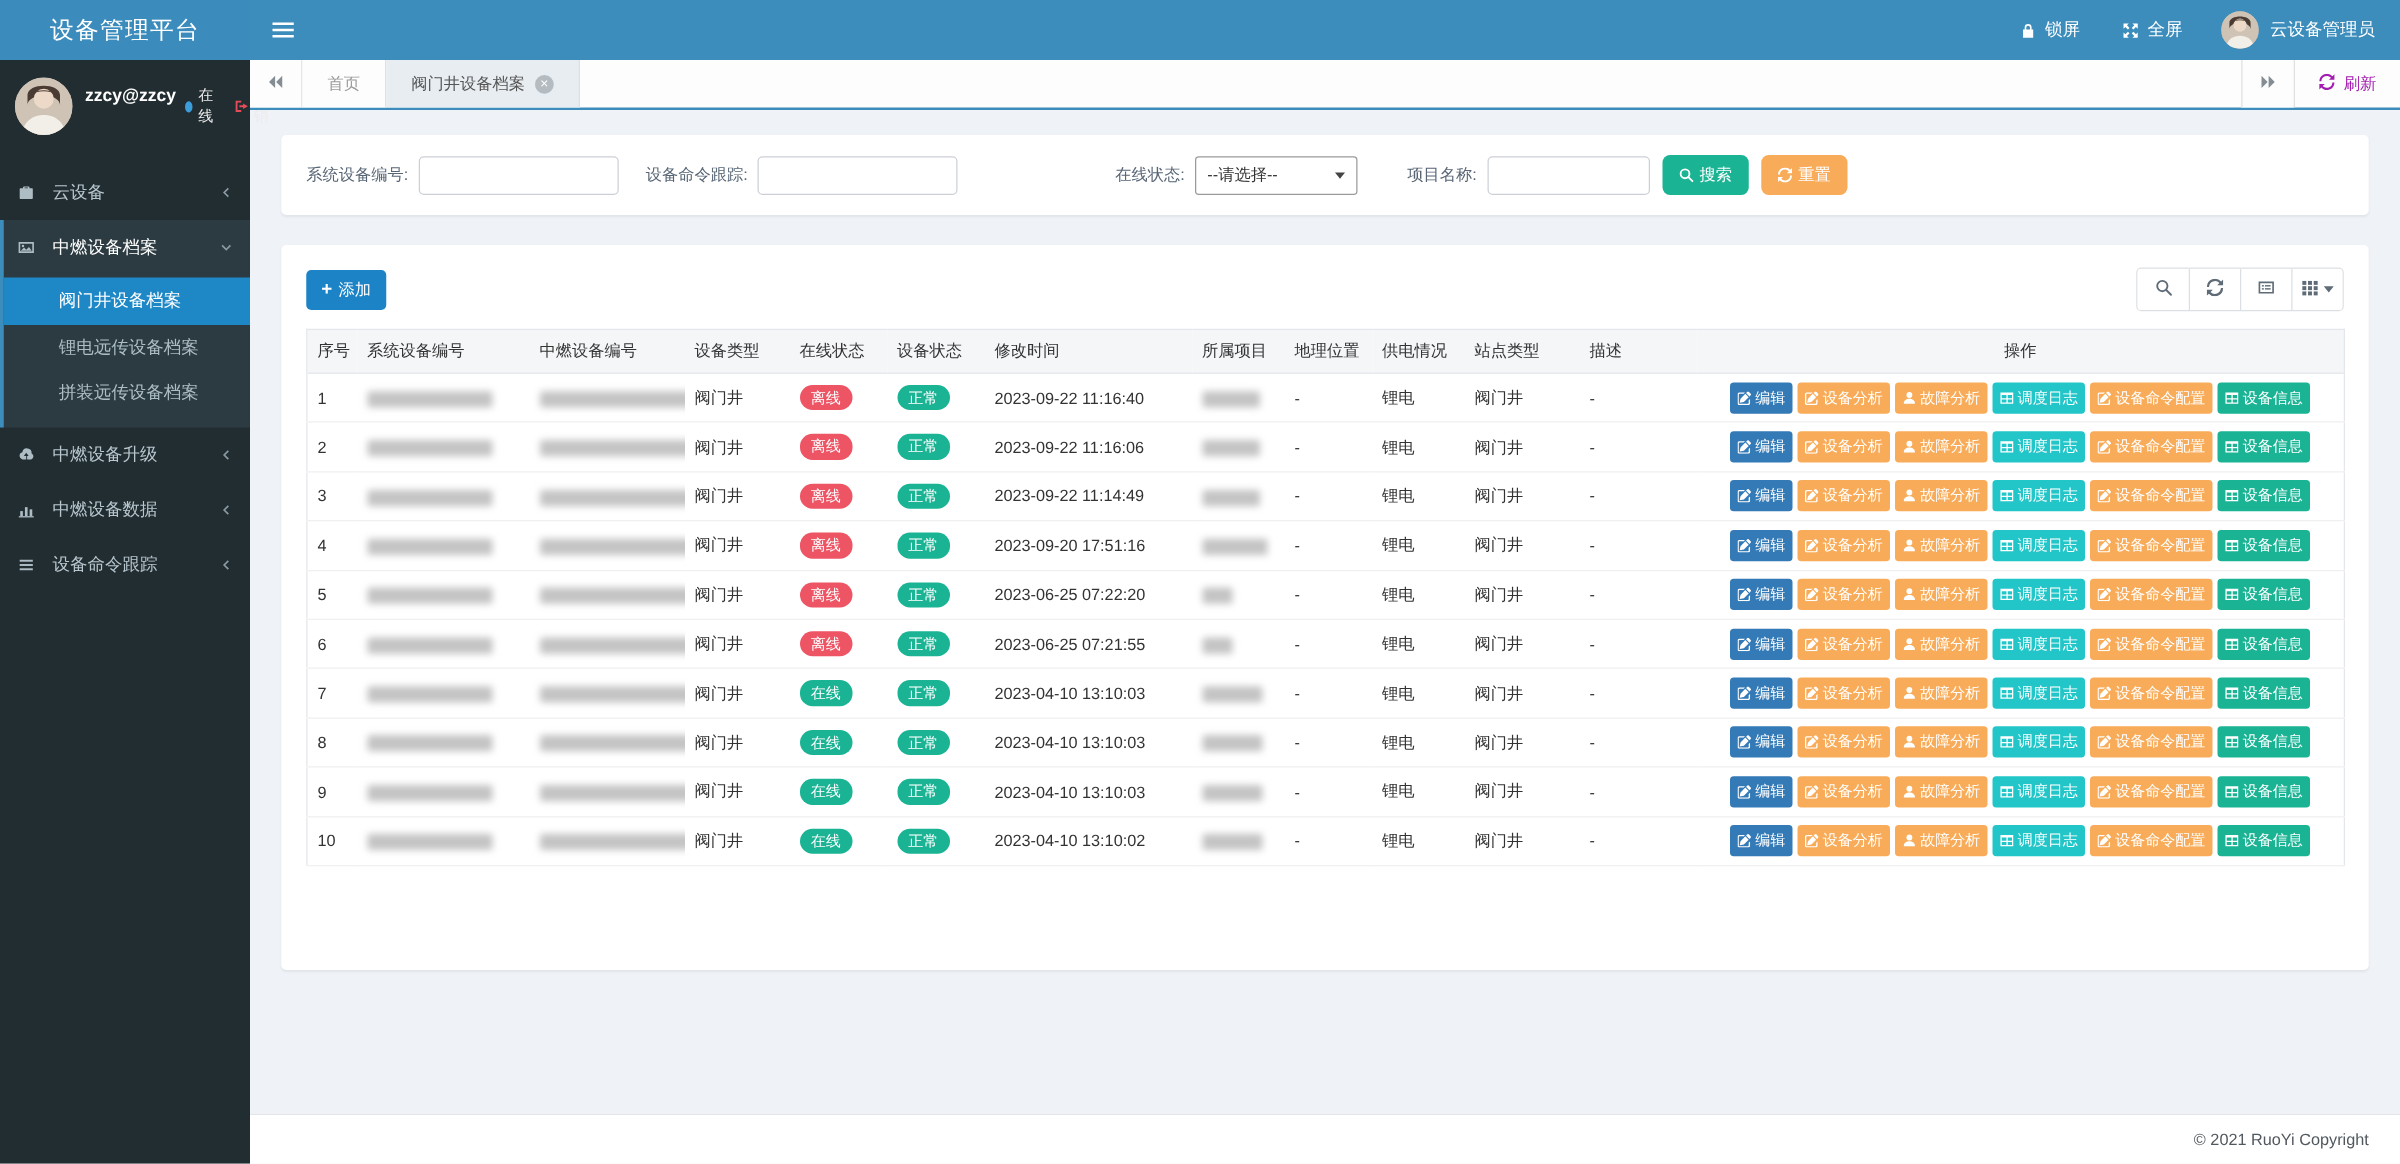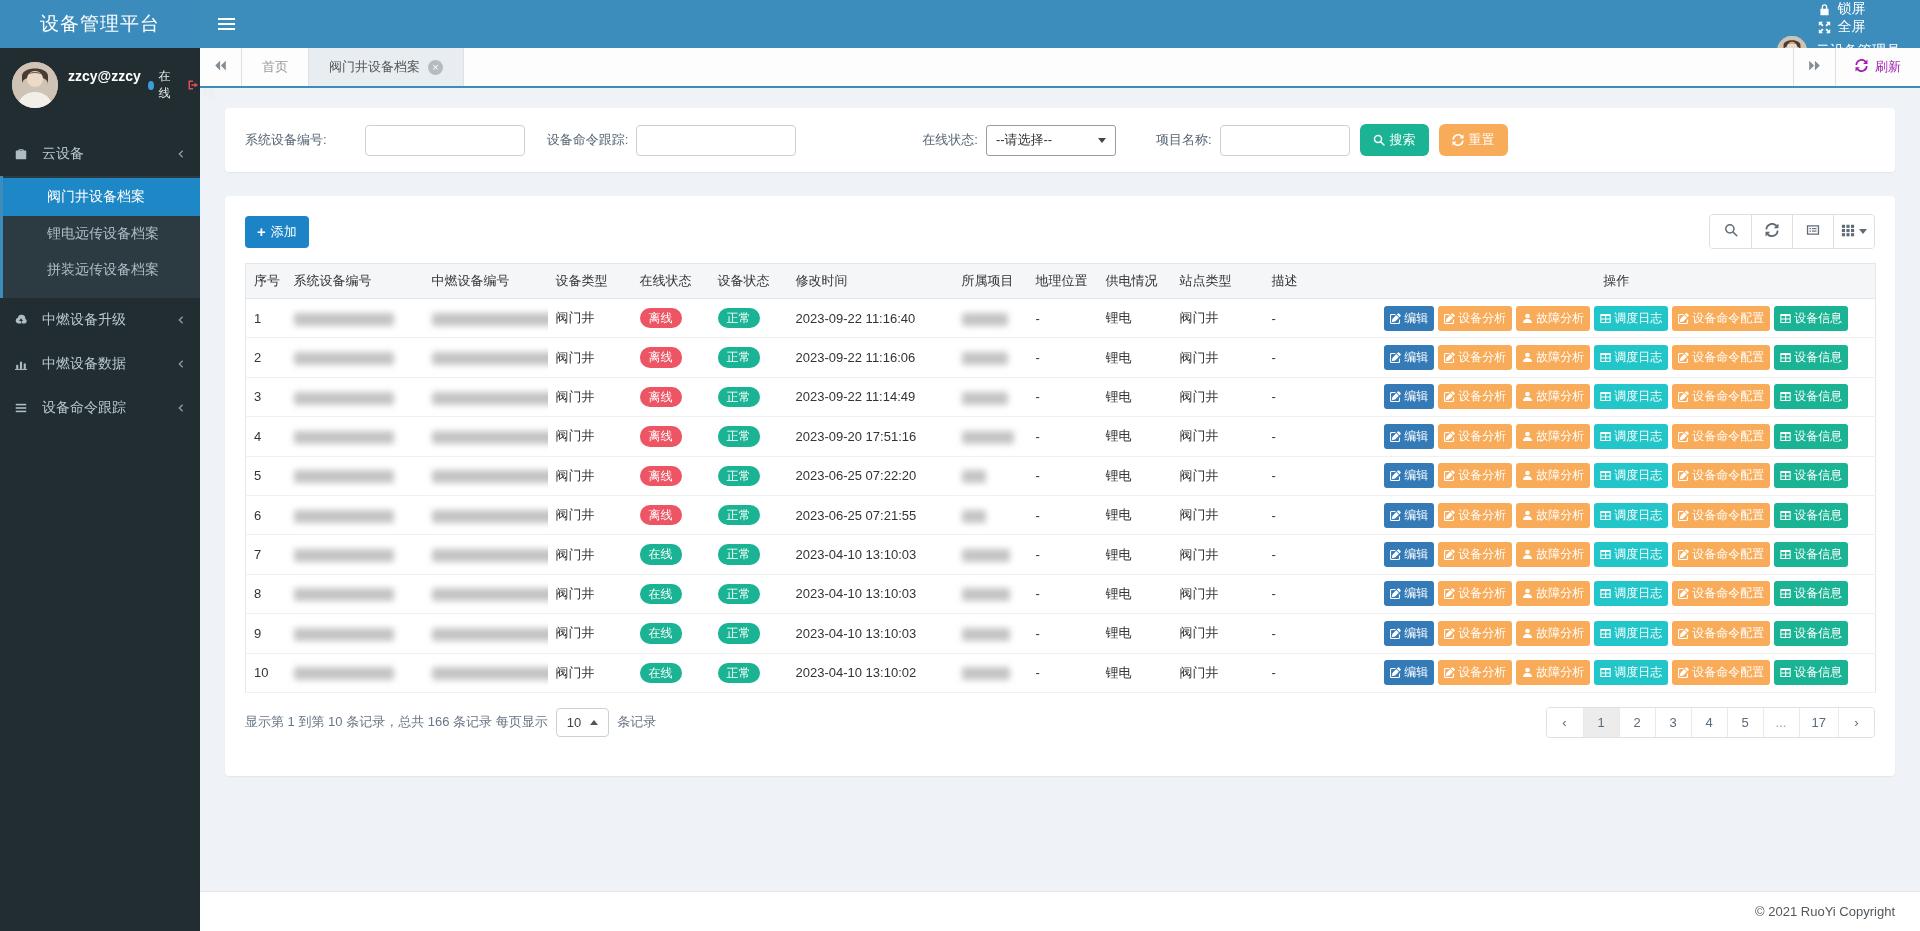--- a/index.html
+++ b/index.html
@@ -27,21 +27,21 @@
   .menu-group.open .menu-item { padding-left:11px; color:#fff; }
   .submenu { padding:2px 0 10px; }
   .submenu-item { height:36px; display:flex; align-items:center; padding-left:44px; color:#adbdc6; font-size:14px; cursor:pointer; }
   .submenu-item.active { background:#1e88c7; color:#fff; height:38px; }
 
   
   .main { flex:1; display:flex; flex-direction:column; min-width:0; }
   .navbar { height:48px; background:#3c8dbc; display:flex; align-items:center; color:#fff; flex-shrink:0; }
   .hamburger { width:52px; height:48px; display:flex; flex-direction:column; justify-content:center; align-items:center; gap:3px; cursor:pointer; }
   .hamburger span { width:17px; height:2px; background:#fff; display:block; }
-  .nav-right { margin-left:auto; display:flex; align-items:center; height:100%;flex-direction:column; }
+  .nav-right { margin-left:auto; display:flex; align-items:center; height:100%; }
   .nav-link { display:flex; align-items:center; gap:7px; padding:0 17px; height:100%; font-size:14px; cursor:pointer; }
   .nav-link .nl-ic { display:flex; }
   .nav-user { display:flex; align-items:center; gap:9px; padding:0 20px 0 14px; height:100%; cursor:pointer; }
   .nav-avatar { width:30px; height:30px; border-radius:50%; overflow:hidden; background:#cfc3b6; }
 
   
   .tabbar { height:40px; background:#fdfdfd; border-bottom:2px solid #3c8dbc; display:flex; align-items:stretch; flex-shrink:0; }
   .tab-nav { width:42px; display:flex; align-items:center; justify-content:center; color:#848c94; cursor:pointer; background:#fdfdfd; border-right:1px solid #e0e0e0; }
   .tab-nav.right { border-right:none; border-left:1px solid #e0e0e0; }
   .tab { display:flex; align-items:center; gap:8px; padding:0 20px; font-size:13px; color:#9a9a9a; border-right:1px solid #e0e0e0; cursor:pointer; background:#fdfdfd; }
@@ -54,21 +54,21 @@
   .content { flex:1; padding:20px 25px; overflow:hidden; }
   .card { background:#fff; border-radius:4px; box-shadow:0 1px 2px rgba(0,0,0,.06); }
   .search-card { display:flex; align-items:center; padding:16px 20px; margin-bottom:24px; }
   .sfield { display:flex; align-items:center; }
   .sfield label { font-size:13px; color:#576575; margin-right:8px; white-space:nowrap; }
   .sinput { width:160px; height:31px; border:1px solid #ccd0d6; border-radius:4px; background:#fff; padding:0 8px; font-size:13px; color:#333; outline:none; }
   .sinput.narrow { width:130px; }
   .sselect { width:130px; height:31px; border:1px solid #9b9b9b; border-radius:3px; background:#fff; display:flex; align-items:center; justify-content:space-between; padding:0 9px; font-size:13px; color:#333; cursor:pointer; }
   .caret-down { width:0; height:0; border-left:4px solid transparent; border-right:4px solid transparent; border-top:5px solid #444; display:inline-block; }
   .caret-up { width:0; height:0; border-left:4px solid transparent; border-right:4px solid transparent; border-bottom:5px solid #555; display:inline-block; }
-  .gap1 { margin-right:22px;gap:30px; } .gap2 { margin-right:126px; } .gap3 { margin-right:40px; }
+  .gap1 { margin-right:22px; } .gap2 { margin-right:126px; } .gap3 { margin-right:40px; }
   .btn-pill { border:none; border-radius:6px; color:#fff; font-size:13px; padding:7px 13px; display:inline-flex; align-items:center; gap:5px; cursor:pointer; margin-left:10px; }
   .btn-teal { background:#1ab394; }
   .btn-orange-pill { background:#f8ac59; }
   .btn-pill .b-ic { display:flex; }
 
   .table-card { padding:18px 20px; height:580px; }
   .toolbar { display:flex; align-items:center; margin-bottom:14px; }
   .btn-add { background:#1c84c6; color:#fff; border:none; border-radius:4px; padding:7px 12px; font-size:13px; display:inline-flex; align-items:center; gap:5px; cursor:pointer; }
   .plus-g { font-size:15px; font-weight:bold; line-height:1; }
   .tool-group { margin-left:auto; display:flex; border:1px solid #dcdfe3; border-radius:4px; overflow:hidden; }
@@ -145,20 +145,35 @@
         </span>
         <span>云设备</span>
         <span class="chev">
           <svg width="10" height="10" viewBox="0 0 12 12" fill="none" stroke="currentColor" stroke-width="1.6">
               <path d="M8 2 4 6l4 4"></path>
             </svg>
         </span>
       </div>
 
       <div class="menu-group open">
+        <div class="menu-item">
+          <span class="mi-icon">
+            <svg width="14" height="14" viewBox="0 0 16 16" fill="currentColor">
+                <path d="M1 3h14v10H1V3zm1.5 1.5v7h11v-7h-11z"></path>
+                <circle cx="5" cy="6.6" r="1.1"></circle>
+                <path d="M3 11l3-3 2 2 2.5-2.5L13 11H3z"></path>
+              </svg>
+          </span>
+          <span>中燃设备档案</span>
+          <span class="chev">
+            <svg width="10" height="10" viewBox="0 0 12 12" fill="none" stroke="currentColor" stroke-width="1.6">
+                <path d="M2 4l4 4 4-4"></path>
+              </svg>
+          </span>
+        </div>
         <div class="submenu">
           <div class="submenu-item active">
             <span>阀门井设备档案</span>
           </div>
           <div class="submenu-item">
             <span>锂电远传设备档案</span>
           </div>
           <div class="submenu-item">
             <span>拼装远传设备档案</span>
           </div>
@@ -990,39 +1005,20 @@
                       <svg width="11" height="11" viewBox="0 0 16 16" fill="currentColor">
                         <path d="M.5 1.5v13h15v-13H.5zM7.5 13H2V9.5h5.5V13zm0-5H2V4.5h5.5V8zm6.5 5H9V9.5h5V13zm0-5H9V4.5h5V8z"></path>
                       </svg>
                     </span>
                     <span>设备信息</span>
                   </a></td>
   </tr>
             </tbody>
         </table>
 
-        <div class="table-footer">
-          <span>显示第 1 到第 10 条记录，总共 166 条记录 每页显示</span>
-          <span class="page-size-box">
-            <span>10</span>
-            <span class="caret-up"></span>
-          </span>
-          <span>条记录</span>
-          <div class="pagination">
-              <div class="page-item">‹</div>
-              <div class="page-item active">1</div>
-              <div class="page-item">2</div>
-              <div class="page-item">3</div>
-              <div class="page-item">4</div>
-              <div class="page-item">5</div>
-              <div class="page-item ellipsis">...</div>
-              <div class="page-item">17</div>
-              <div class="page-item">›</div>
-            </div>
-        </div>
       </div>
 
     </div>
 
     <footer class="page-footer">
       <span>© 2021 RuoYi Copyright</span>
     </footer>
   </div>
 </div>
 

